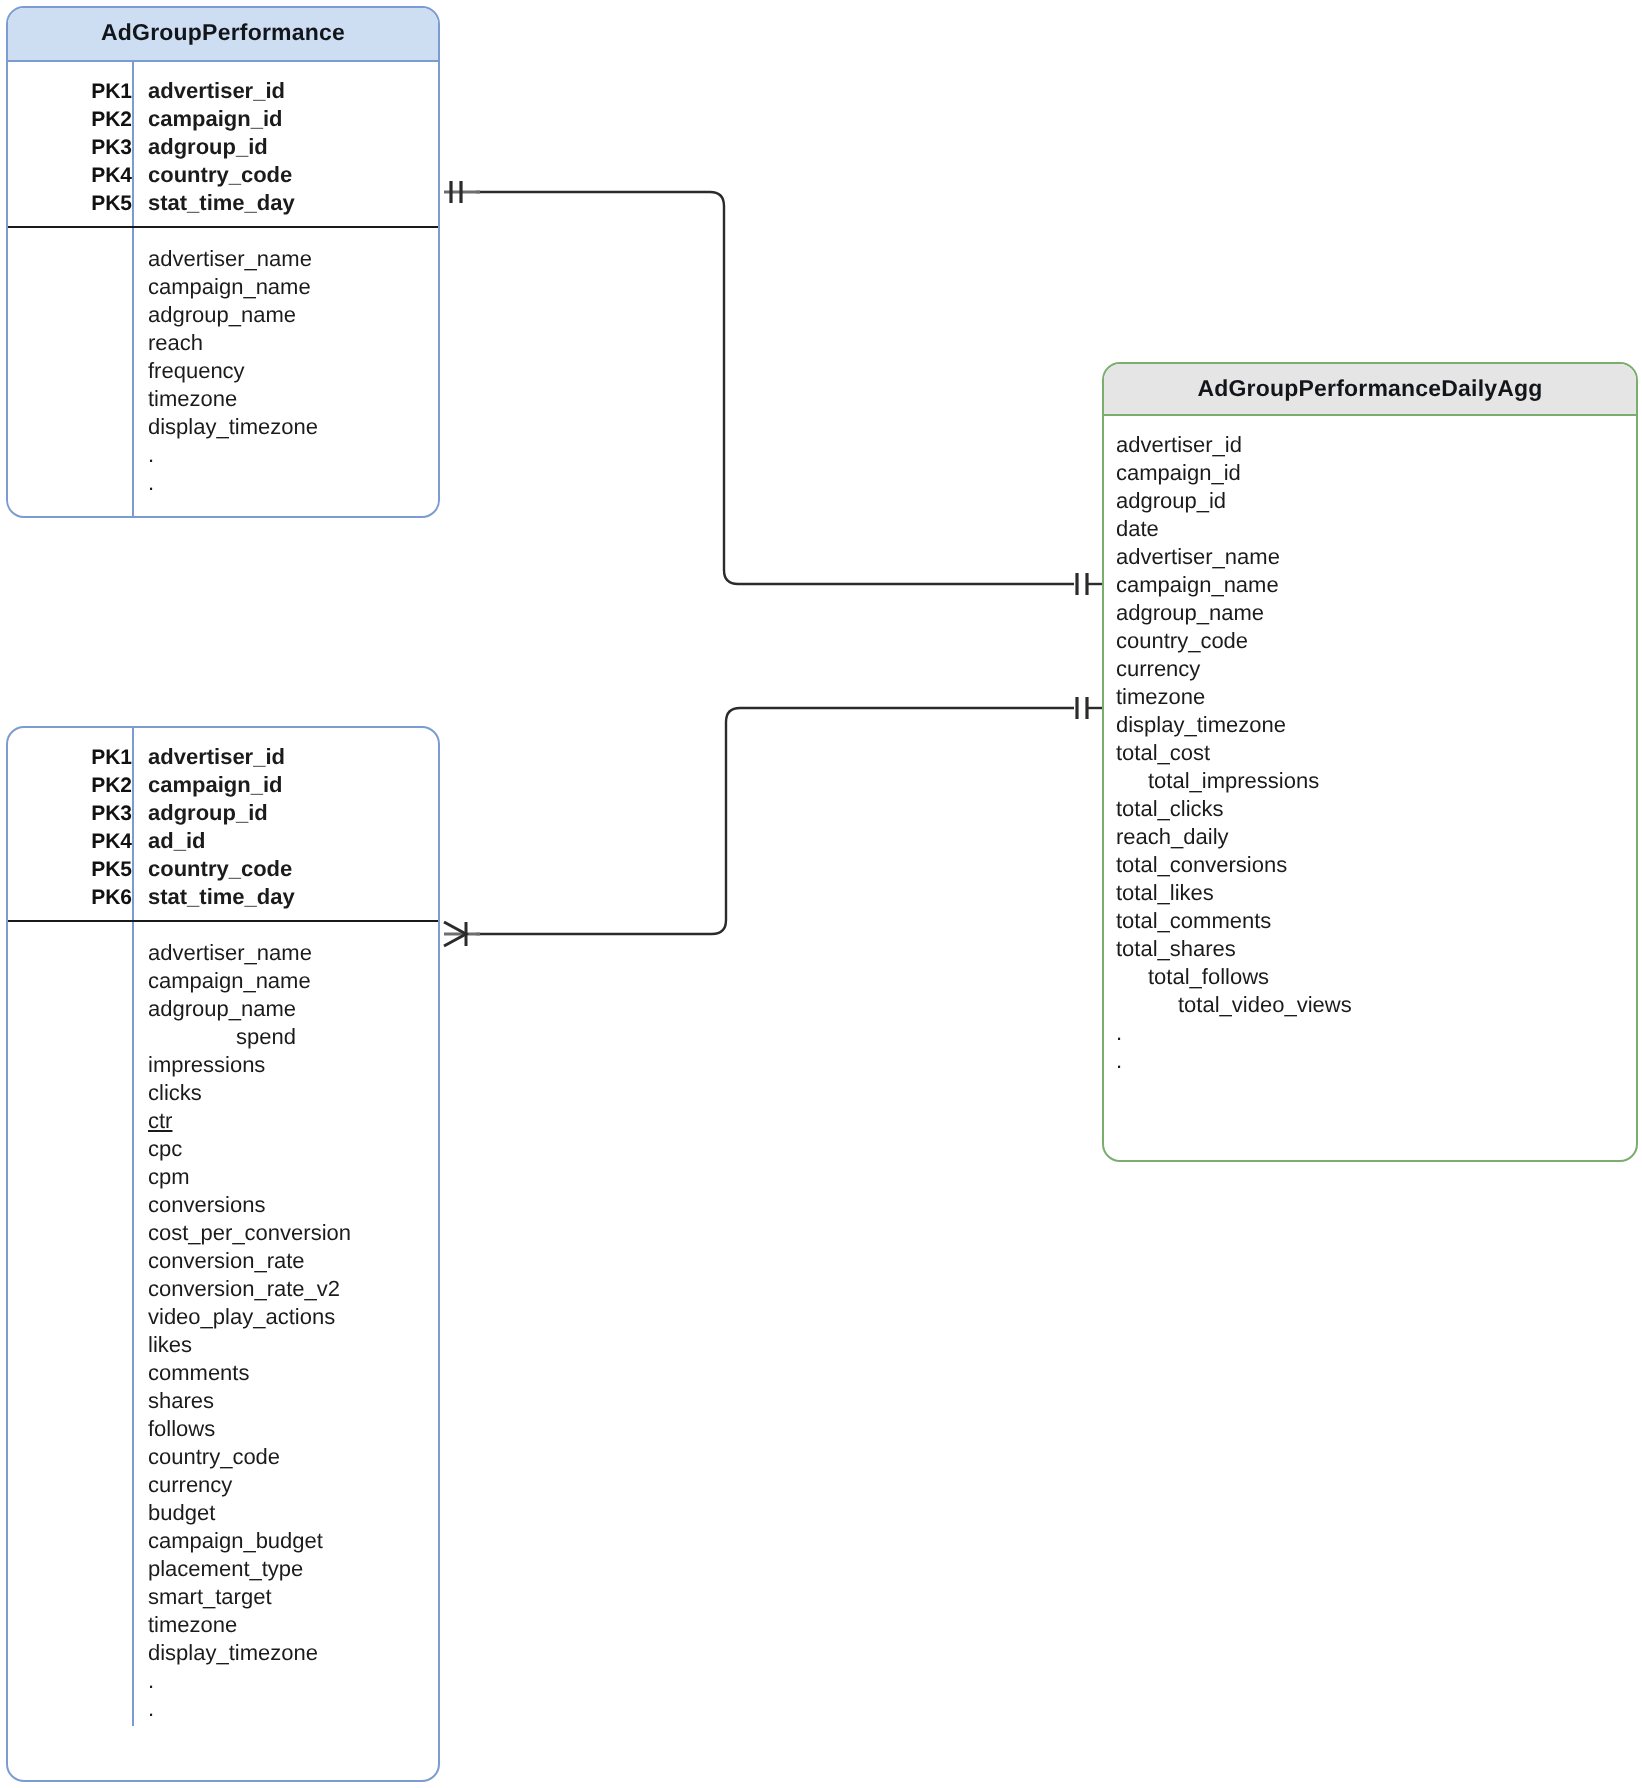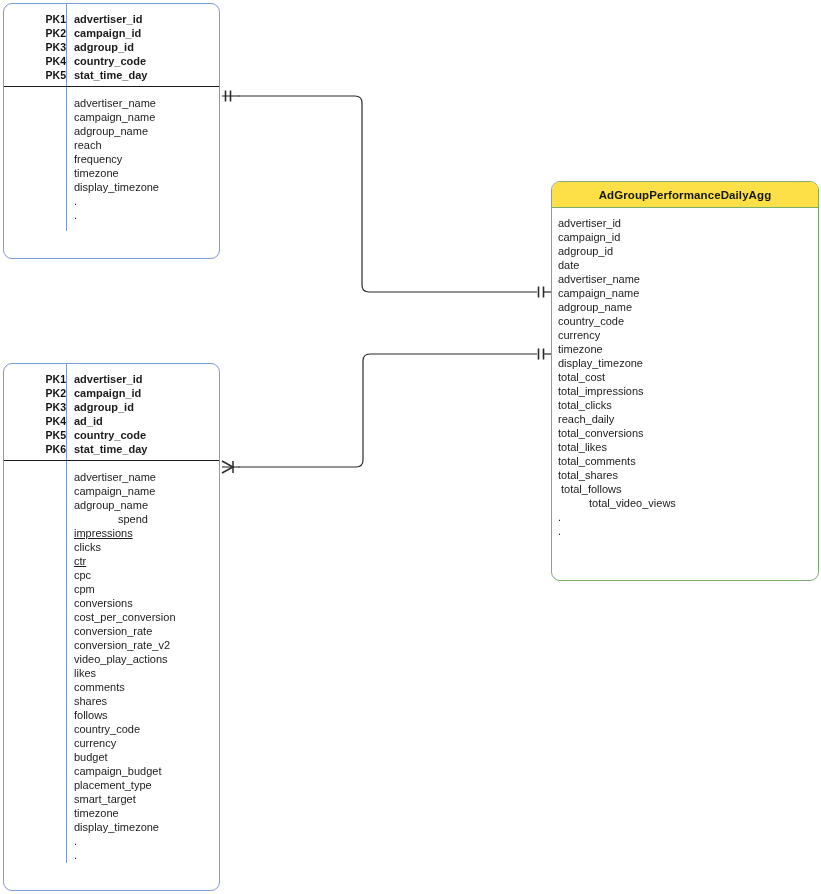--- a/index.html
+++ b/index.html
@@ -57,21 +57,21 @@
     color: #12151a;
     letter-spacing: 0.1px;
   }
   .blue > .entity-header {
     background: #cdddf2;
     border-bottom: 1.3px solid #7b9cd0;
     height: 27px;
     line-height: 27px;
   }
   .green > .entity-header {
-    background: #fde047;
+    background: #e5e5e5;
     border-bottom: 1.4px solid #7aad6e;
     height: 26px;
     line-height: 26px;
   }
 
   .entity-body {
     position: relative;
     box-sizing: border-box;
     width: 100%;
   }
@@ -153,20 +153,21 @@
         <line x1="233" y1="461" x2="233" y2="473" stroke="#2b2b2b" stroke-width="1.5"></line>
       </g>
 
       <line x1="538.5" y1="348.5" x2="538.5" y2="359.5" stroke="#2b2b2b" stroke-width="1.6"></line>
       <line x1="543.5" y1="348.5" x2="543.5" y2="359.5" stroke="#2b2b2b" stroke-width="1.6"></line>
       <line x1="544" y1="354" x2="551" y2="354" stroke="#2b2b2b" stroke-width="1.2"></line>
     </g>
   </svg>
 
   <div class="entity blue" id="ent-adgroup-performance" style="left:3px; top:3px; width:217px; height:256px;">
+    <div class="entity-header">AdGroupPerformance</div>
     <div class="entity-body" style="height:227px;">
       <div class="pk-rule" style="left:62px;"></div>
       <div class="key-rule" style="top:82px;"></div>
 
       <div style="position:absolute; left:0; top:8px; width:100%;">
         <div class="field-row key">
           <span class="pk-tag">PK1</span>
           <span class="fname" style="left:70px;">advertiser_id</span>
         </div>
         <div class="field-row key">
@@ -254,21 +255,21 @@
         <div class="field-row">
             <span class="fname" style="left:0;">campaign_name</span>
           </div>
         <div class="field-row">
             <span class="fname" style="left:0;">adgroup_name</span>
           </div>
         <div class="field-row">
             <span class="fname" style="left:0;margin-left:44px;">spend</span>
           </div>
         <div class="field-row">
-            <span class="fname" style="left:0;text-decoration:underline;">impressions</span>
+            <span class="fname" style="left:0;">impressions</span>
           </div>
         <div class="field-row">
             <span class="fname" style="left:0;">clicks</span>
           </div>
         <div class="field-row">
             <span class="fname" style="left:0;text-decoration:underline;">ctr</span>
           </div>
         <div class="field-row">
             <span class="fname" style="left:0;">cpc</span>
           </div>
@@ -366,42 +367,42 @@
         <div class="field-row">
             <span class="fname" style="left:0;">timezone</span>
           </div>
         <div class="field-row">
             <span class="fname" style="left:0;">display_timezone</span>
           </div>
         <div class="field-row">
             <span class="fname" style="left:0;">total_cost</span>
           </div>
         <div class="field-row">
-            <span class="fname" style="left:0;">total_impressions</span>
+            <span class="fname" style="left:16px;">total_impressions</span>
           </div>
         <div class="field-row">
             <span class="fname" style="left:0;">total_clicks</span>
           </div>
         <div class="field-row">
             <span class="fname" style="left:0;">reach_daily</span>
           </div>
         <div class="field-row">
             <span class="fname" style="left:0;">total_conversions</span>
           </div>
         <div class="field-row">
             <span class="fname" style="left:0;">total_likes</span>
           </div>
         <div class="field-row">
             <span class="fname" style="left:0;">total_comments</span>
           </div>
         <div class="field-row">
             <span class="fname" style="left:0;">total_shares</span>
           </div>
         <div class="field-row">
-            <span class="fname" style="left:3px;">total_follows</span>
+            <span class="fname" style="left:16px;">total_follows</span>
           </div>
         <div class="field-row">
             <span class="fname" style="left:0;margin-left:31px;">total_video_views</span>
           </div>
         <div class="dot-row">.</div>
         <div class="dot-row">.</div>
       </div>
     </div>
   </div>
 

